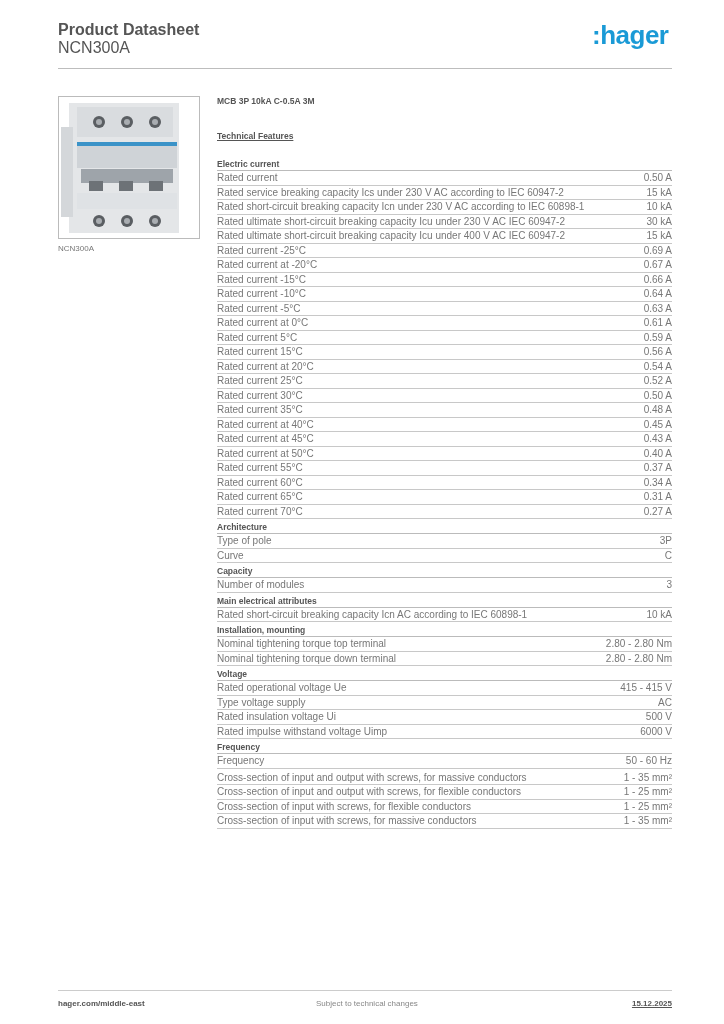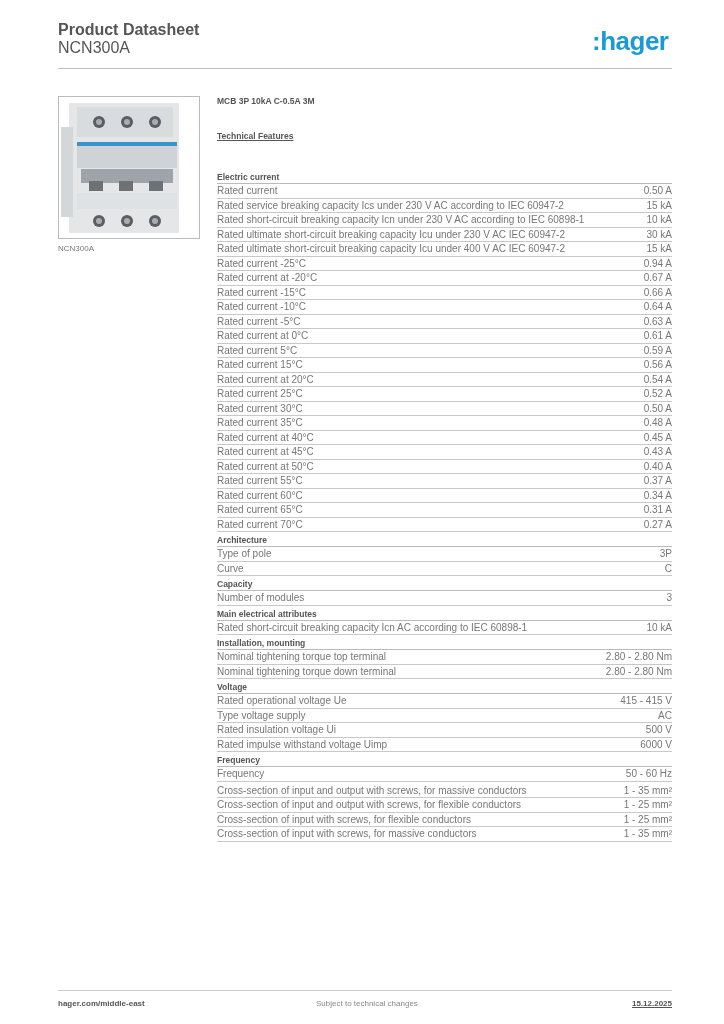--- a/index.html
+++ b/index.html
@@ -1,29 +1,29 @@
 <!DOCTYPE html>
 <html><head>
 <meta charset="utf-8">
 <style>
   html, body { margin:0; padding:0; background:#fff; }
   body { width:724px; height:1024px; position:relative; font-family:"Liberation Sans", sans-serif; color:#666; overflow:hidden; }
   .hdr-title { position:absolute; left:58px; top:21px; font-size:16px; font-weight:bold; color:#555; }
   .hdr-sub { position:absolute; left:58px; top:39px; font-size:16px; color:#555; }
-  .logo { position:absolute; left:592px; top:26px; font-size:26px; font-weight:bold; color:#1a9ad6; letter-spacing:-0.5px; }
+  .logo { position:absolute; left:592px; top:20px; font-size:26px; font-weight:bold; color:#1a9ad6; letter-spacing:-0.5px; }
   .hdr-line { position:absolute; left:58px; top:68px; width:614px; height:1px; background:#bdbdbd; }
 
   .img-box { position:absolute; left:58px; top:96px; width:142px; height:143px; border:1px solid #bbb; box-sizing:border-box; background:#fff; }
   .img-caption { position:absolute; left:58px; top:244px; font-size:8px; color:#777; }
 
   .content { position:absolute; left:217px; top:96px; width:455px; }
   .product-name { font-size:8.5px; font-weight:bold; color:#555; height:14px; line-height:10px; }
   .tech-title { font-size:8.5px; font-weight:bold; color:#555; margin-top:21px; height:10px; line-height:10px;text-decoration:underline; }
   .section { margin-top:2px; }
-  .section.first { margin-top:30px; }
+  .section.first { margin-top:17px; }
   .sec-title { font-size:8.5px; font-weight:bold; color:#555; height:12px; line-height:12px; border-bottom:1.5px solid #bbb; }
   .row { display:flex; justify-content:space-between; font-size:10px; color:#777; height:13.5px; line-height:13px; border-bottom:1px solid #c8c8c8; }
   .row .val { text-align:left; white-space:nowrap; }
   .row .lbl { white-space:nowrap; }
 
   .ftr-line { position:absolute; left:58px; top:990px; width:614px; height:1px; background:#ccc; }
   .ftr-left { position:absolute; left:58px; top:999px; font-size:8px; font-weight:bold; color:#555; }
   .ftr-mid { position:absolute; left:316px; top:999px; font-size:8px; color:#888; }
   .ftr-right { position:absolute; right:52px; top:999px; font-size:8px; font-weight:bold; color:#555;text-decoration:underline; }
 </style>
@@ -84,21 +84,21 @@
         <div class="row">
           <span class="lbl">Rated ultimate short-circuit breaking capacity Icu under 230 V AC IEC 60947-2</span>
           <span class="val">30 kA</span>
         </div>
         <div class="row">
           <span class="lbl">Rated ultimate short-circuit breaking capacity Icu under 400 V AC IEC 60947-2</span>
           <span class="val">15 kA</span>
         </div>
         <div class="row">
           <span class="lbl">Rated current -25°C</span>
-          <span class="val">0.94 A</span>
+          <span class="val">0.69 A</span>
         </div>
         <div class="row">
           <span class="lbl">Rated current at -20°C</span>
           <span class="val">0.67 A</span>
         </div>
         <div class="row">
           <span class="lbl">Rated current -15°C</span>
           <span class="val">0.66 A</span>
         </div>
         <div class="row">

